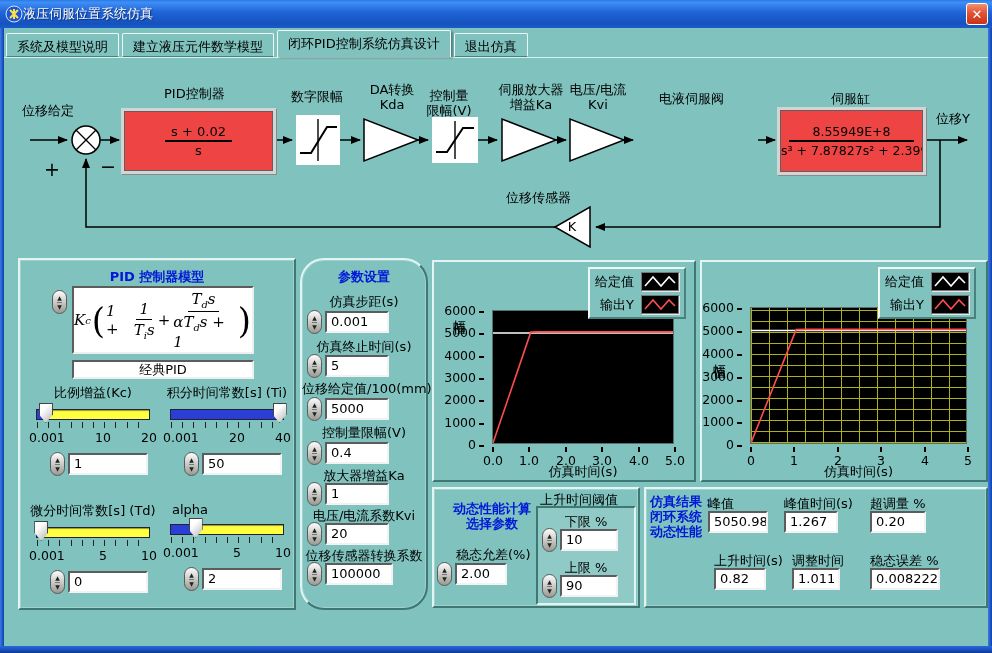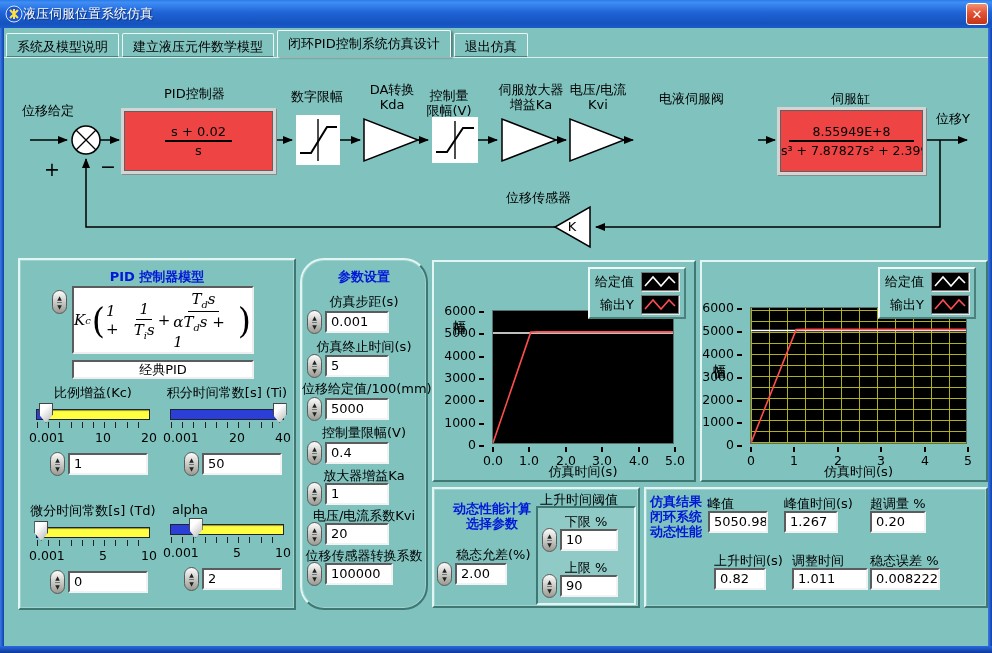--- a/index.html
+++ b/index.html
@@ -577,17 +577,17 @@
   <div style="position:absolute; left:138px; top:6px; font-size:13px;">峰值时间(s)</div>
   <div class="vbox" style="position:absolute; left:138px; top:22px; width:54px;">1.267</div>
 
   <div style="position:absolute; left:224px; top:6px; font-size:13px;">超调量 %</div>
   <div class="vbox" style="position:absolute; left:224px; top:22px; width:56px;">0.20</div>
 
   <div style="position:absolute; left:68px; top:63px; font-size:13px;">上升时间(s)</div>
   <div class="vbox" style="position:absolute; left:68px; top:79px; width:52px;">0.82</div>
 
   <div style="position:absolute; left:146px; top:63px; font-size:13px;">调整时间</div>
-  <div class="vbox" style="position:absolute; left:146px; top:79px; width:76px;">1.011</div>
+  <div class="vbox" style="position:absolute; left:146px; top:79px; width:48px;">1.011</div>
 
   <div style="position:absolute; left:224px; top:63px; font-size:13px;">稳态误差 %</div>
   <div class="vbox" style="position:absolute; left:224px; top:79px; width:70px;">0.0082224</div>
 </div>
 
 </body></html>

